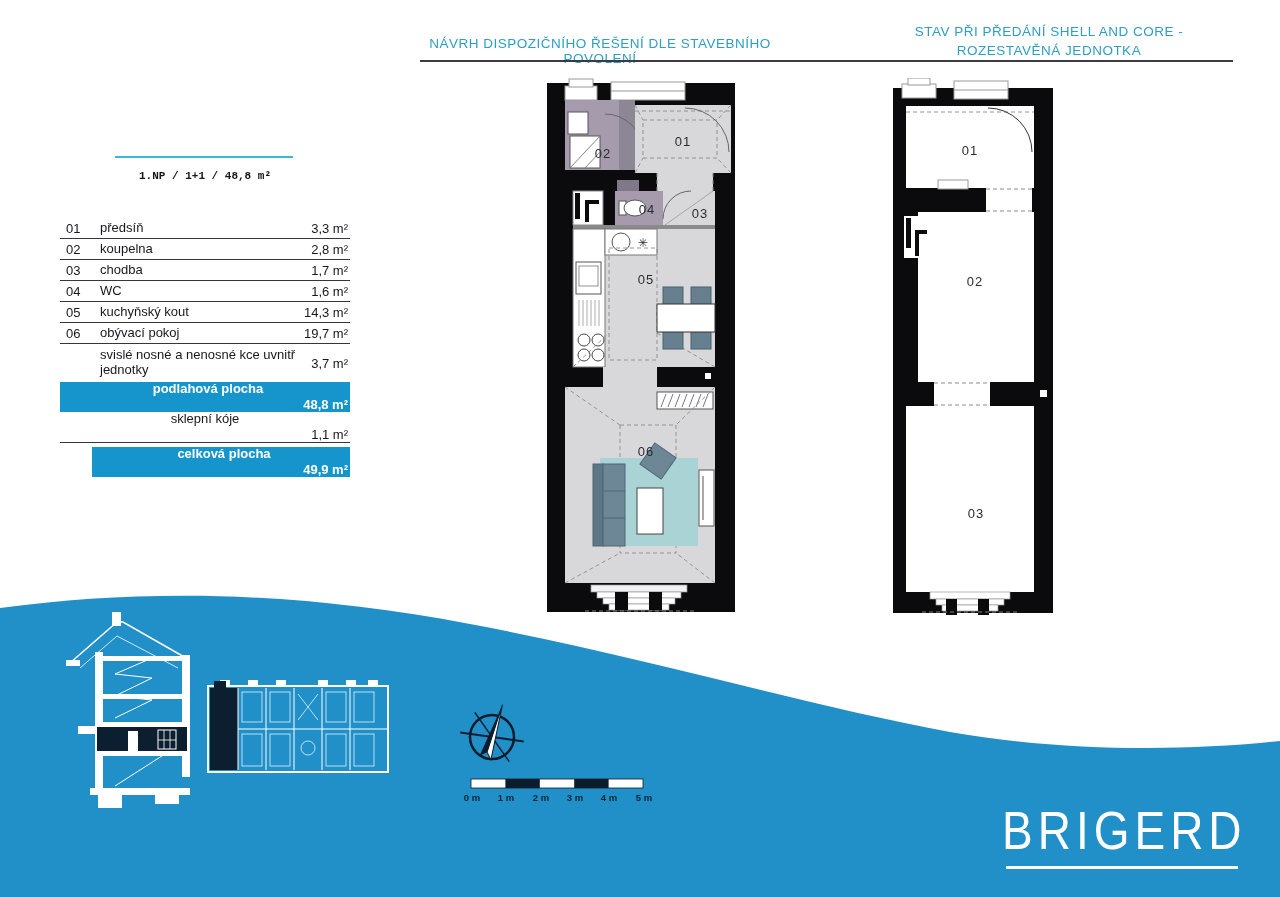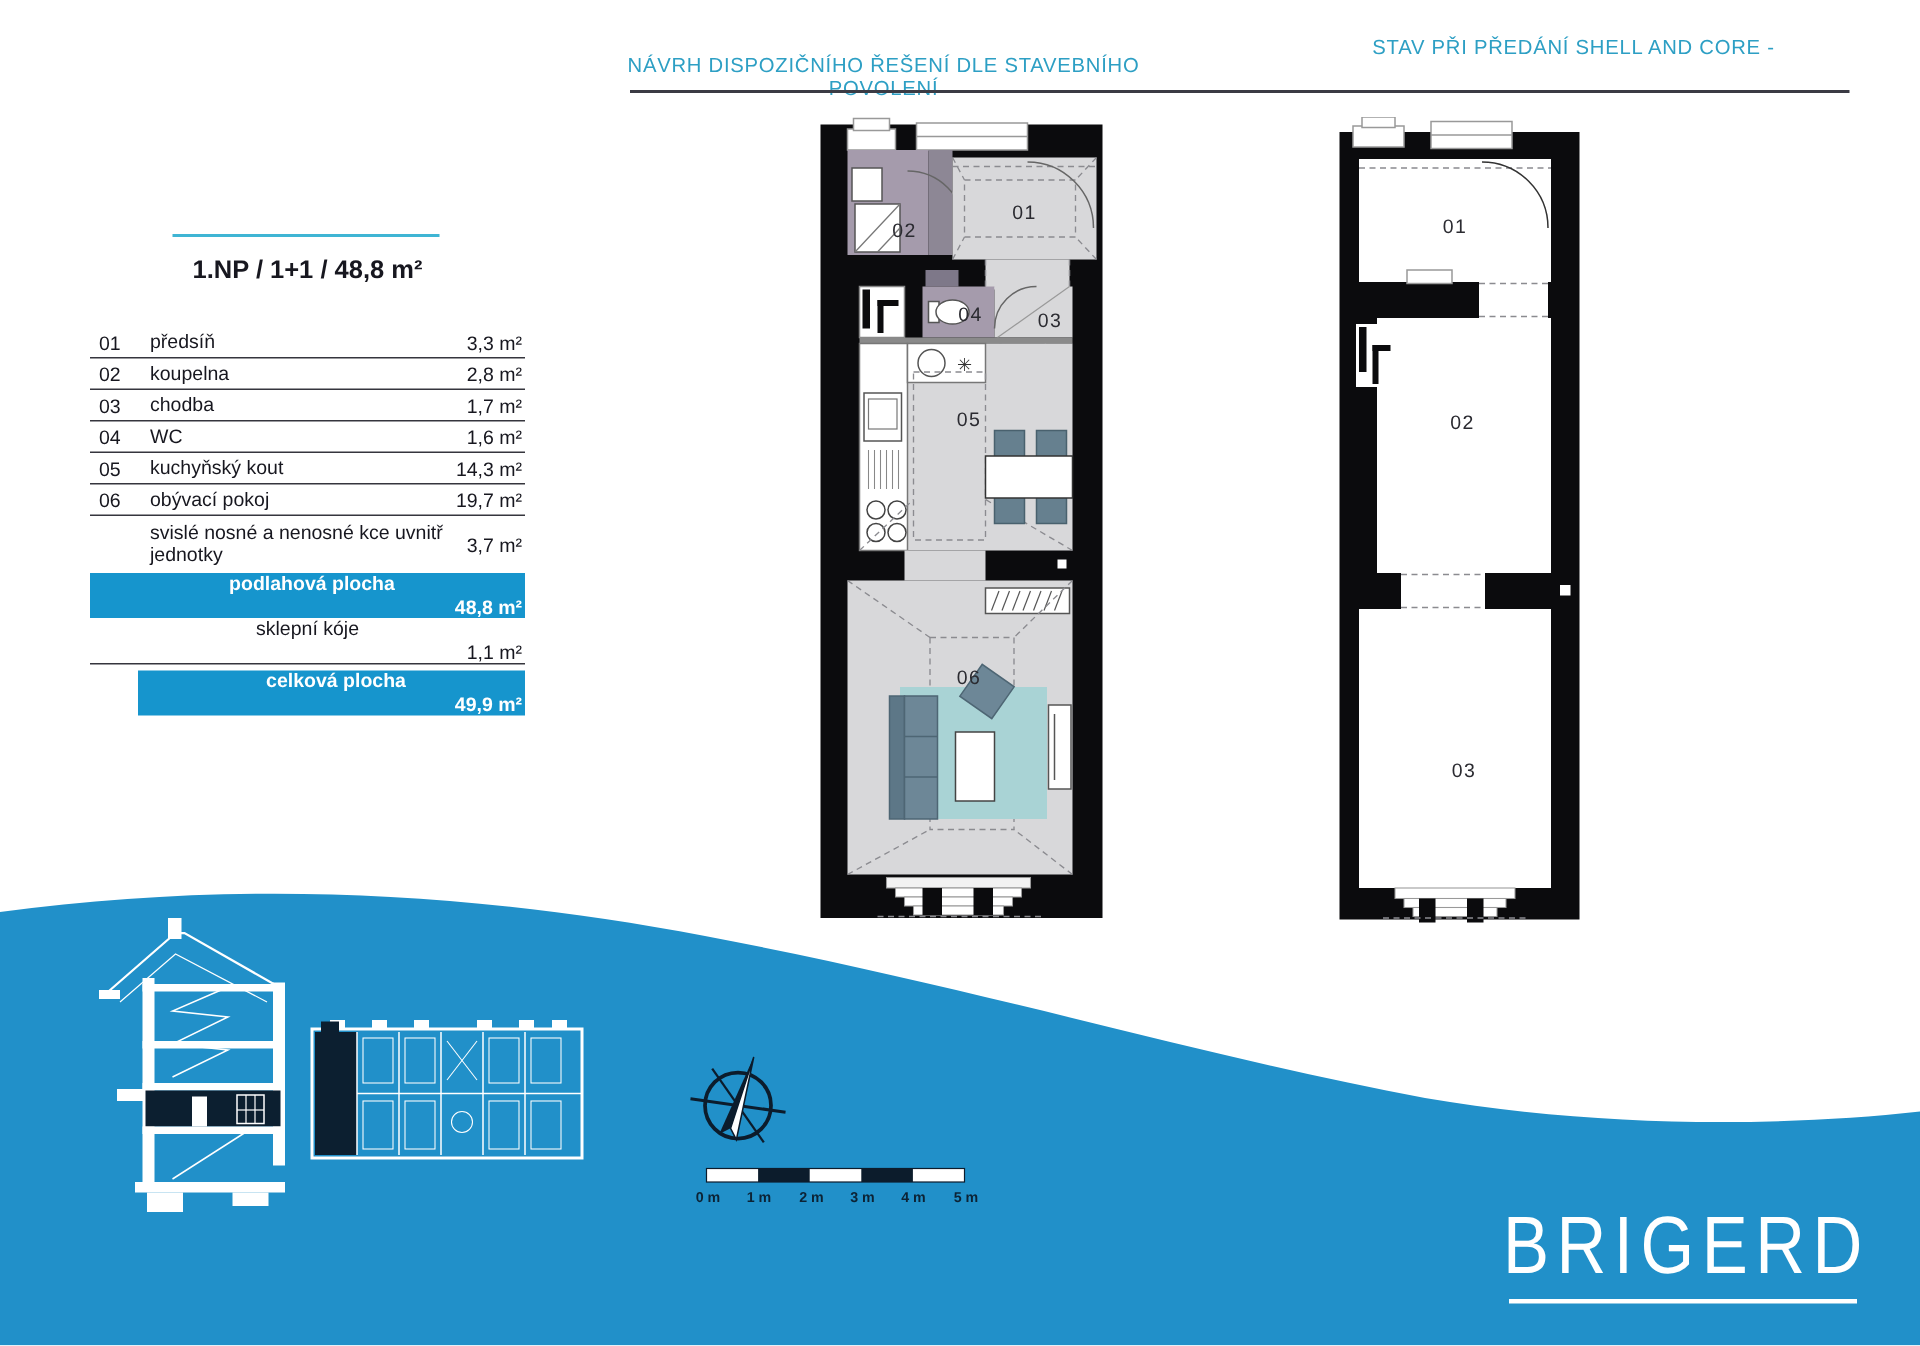--- a/index.html
+++ b/index.html
@@ -1,28 +1,28 @@
 <!DOCTYPE html>
 <html style="--accent_cyan: #2d9fc4; --accent_line: #3fb5d4; --row_highlight: #1695cd; --wave_blue: #2190c9; --navy: #0c1f30; --wall_black: #0b0b0d; --room_gray: #d8d8da; --room_mauve: #a59bac; --rug_teal: #a9d3d5; --furniture_slate: #6d8797; --text_dark: #17171f;"><head>
 <meta charset="utf-8">
 <style>
   html,body{margin:0;padding:0;}
   body{width:1280px;height:897px;position:relative;overflow:hidden;background:#fff;
        font-family:"Liberation Sans",sans-serif;}
   .abs{position:absolute;}
   
-  .title-left{left:401px;top:36px;width:376px;text-align:center;font-size:13.5px;
+  .title-left{left:412px;top:36px;width:376px;text-align:center;font-size:13.5px;
     letter-spacing:.5px;color:var(--accent_cyan);font-weight:500;}
   .title-right{left:873px;top:22px;width:352px;text-align:center;font-size:13.5px;
     letter-spacing:.5px;color:var(--accent_cyan);font-weight:500;line-height:19px;}
   .header-rule{left:420px;top:60px;width:813px;height:2px;background:#3b3b44;}
   
   .accent-line{left:115px;top:156px;width:178px;height:2px;background:var(--accent_line);}
   .unit-title{left:60px;top:170px;width:290px;text-align:center;font-weight:bold;
-    font-size:17px;color:var(--text_dark);}
+    font-size:11px;color:var(--text_dark);font-family:Liberation Mono, monospace;}
   .area-table{left:60px;top:218px;width:290px;font-size:13px;color:var(--text_dark);}
   .trow{display:flex;align-items:center;min-height:20px;border-bottom:1px solid #35353d;}
   .trow .num{width:34px;padding-left:6px;flex:none;}
   .trow .name{flex:1;max-width:228px;line-height:1.15;}
   .trow .area{margin-left:auto;padding-right:2px;white-space:nowrap;}
   .trow.tall{min-height:34px;border-bottom:none;padding:2px 0;}
   .trow.hl{background:var(--row_highlight);color:#fff;font-weight:bold;border-bottom:none;
     min-height:23px;flex-direction:column;}
   .trow.hl .name{padding-left:6px;}
   .trow.hl2{min-height:28px;margin-top:4px;margin-left:32px;}
@@ -35,20 +35,21 @@
   .logo-text{font-size:46px;letter-spacing:5px;font-weight:400;display:inline-block;
     transform:scaleY(1.18);transform-origin:top;}
   .logo-rule{width:232px;height:3px;background:#fff;margin:14px auto 0 auto;}
 </style>
 </head>
 <body>
 
 <div class="abs title-left">NÁVRH DISPOZIČNÍHO ŘEŠENÍ DLE STAVEBNÍHO POVOLENÍ</div>
 <div class="abs title-right">
   <div>STAV PŘI PŘEDÁNÍ SHELL AND CORE -</div>
+  <div>ROZESTAVĚNÁ JEDNOTKA</div>
 </div>
 <div class="abs header-rule"></div>
 
 <div class="abs accent-line"></div>
 <div class="abs unit-title">1.NP / 1+1 / 48,8 m²</div>
 
 <div class="abs area-table">
   <div class="trow">
     <span class="num">01</span>
     <span class="name">předsíň</span>

